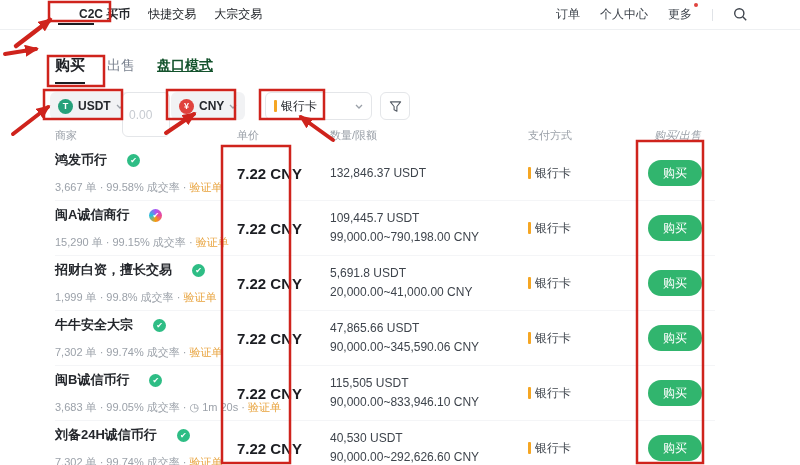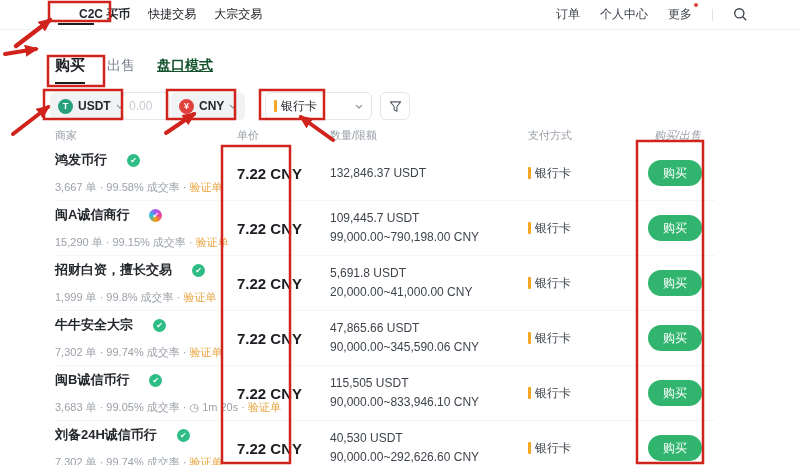--- a/index.html
+++ b/index.html
@@ -23,21 +23,21 @@
   .tabs { position:absolute; top:56px; left:55px; display:flex; gap:22px; align-items:baseline; }
   .tab { font-size:14px; color:#7a828f; cursor:pointer; }
   .tab.active { font-size:15px; font-weight:700; color:#1b1d22; padding-bottom:7px; border-bottom:2px solid #1b1d22; }
   .tab.bold { font-weight:600; color:#14532d;text-decoration:underline; }
 
   
   .filter { position:absolute; height:28px; display:flex; align-items:center; font-size:12px; }
   .pill { background:#f1f2f4; border-radius:6px; padding:0 8px; gap:5px; font-weight:700; color:#24272c; cursor:pointer; }
   .coin-ic { width:15px; height:15px; border-radius:50%; color:#fff; font-size:9px; font-weight:700;
     display:flex; align-items:center; justify-content:center; }
-  .amount-input { border:1px solid #e4e6e9; border-radius:6px; width:48px; height:28px;
+  .amount-input { border:1px solid #e4e6e9; border-radius:6px; width:48px; height:45px;
     padding:0 6px; font-size:12px; font-family:"Liberation Sans", sans-serif; color:#24272c; }
   .amount-input::placeholder { color:#c7cbd1; }
   .pay-select { border:1px solid #e4e6e9; border-radius:6px; width:107px; justify-content:space-between;
     padding:0 8px; cursor:pointer; color:#24272c; }
   .pay-select .lab { display:flex; align-items:center; gap:4px; }
   .pay-bar { display:inline-block; width:3px; height:12px; border-radius:1px; background:#f5a623; }
   .funnel-btn { border:1px solid #e4e6e9; border-radius:6px; width:30px; justify-content:center; cursor:pointer; background:#fff; }
 
   
   .thead { position:absolute; top:128px; left:55px; width:660px; display:grid;

